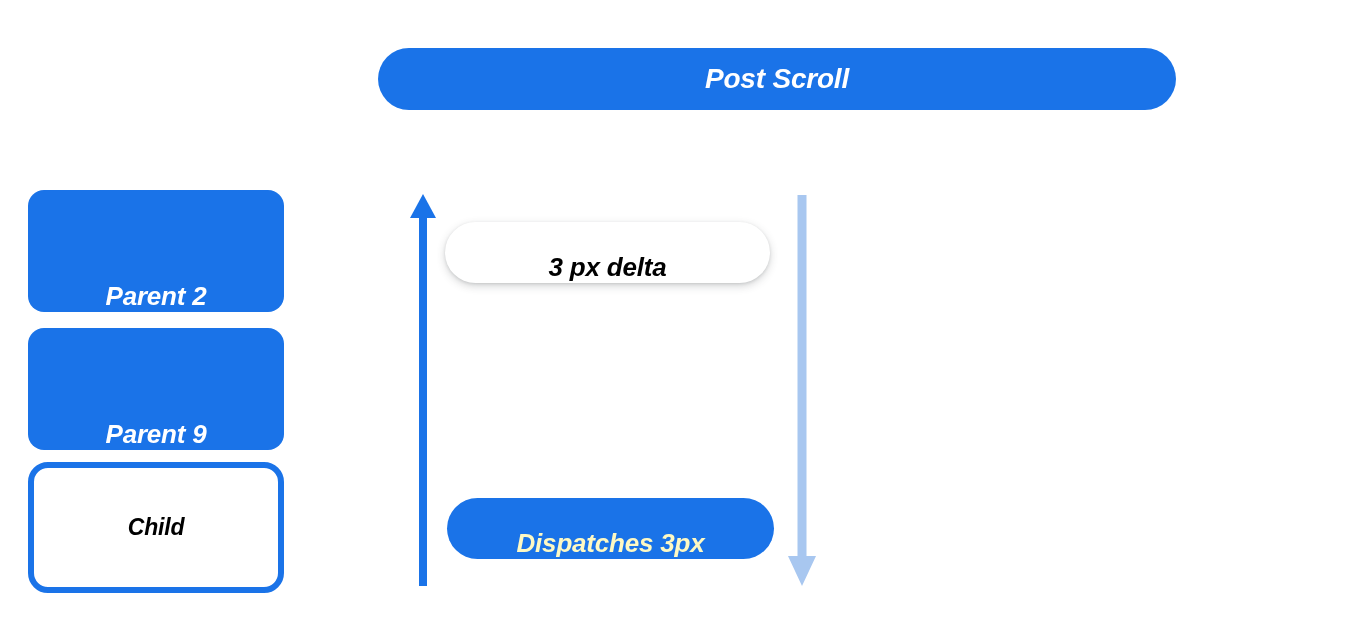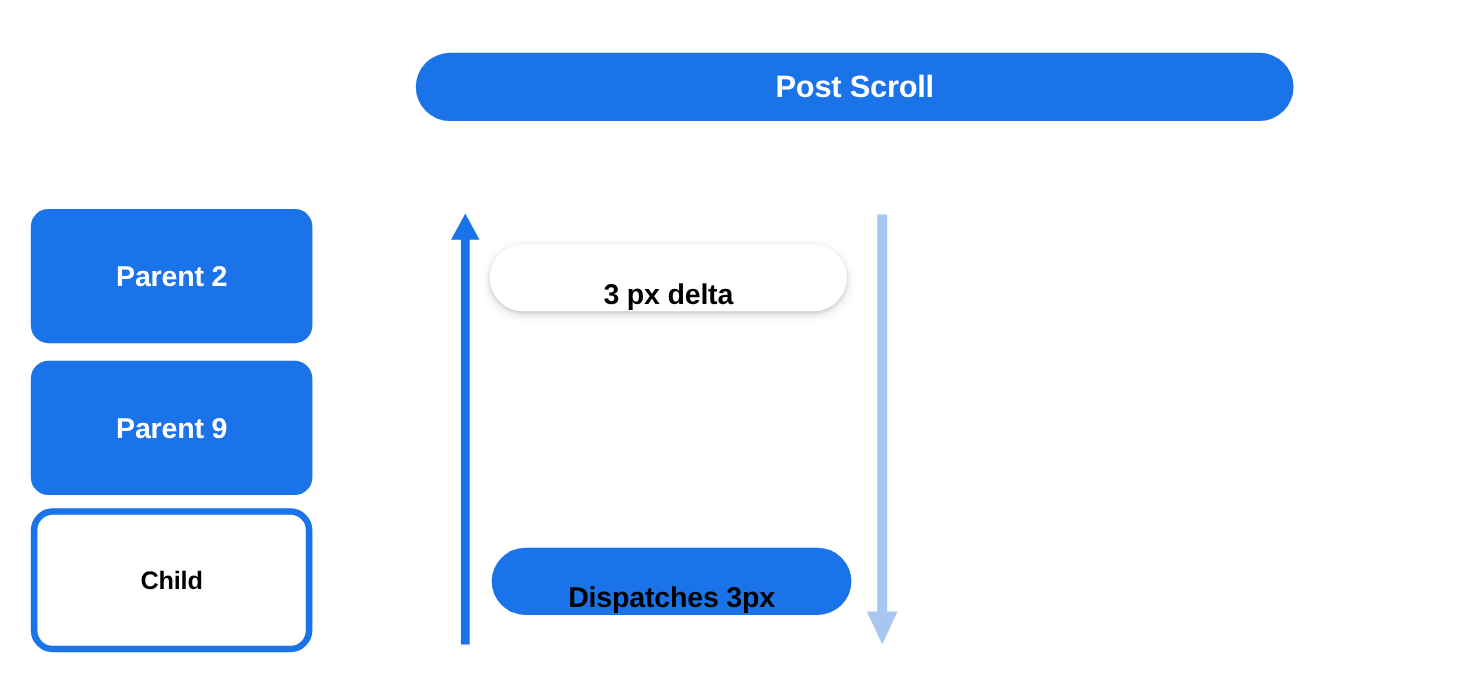--- a/index.html
+++ b/index.html
@@ -10,20 +10,21 @@
   body {
     font-family: "Liberation Sans", sans-serif;
     -webkit-font-smoothing: antialiased;
   }
   #canvas {
     position: relative;
     width: 1346px;
     height: 624px;
     background: #ffffff;
     overflow: hidden;
+    font-style: italic;
   }
 
   
   .banner {
     position: absolute;
     left: 378px;
     top: 48px;
     width: 798px;
     height: 62px;
     background: #1a73e8;
@@ -45,20 +46,21 @@
     left: 28px;
     width: 256px;
     display: flex;
     align-items: center;
     justify-content: center;
     box-sizing: border-box;
   }
   .node-filled {
     background: #1a73e8;
     border-radius: 16px;
+    align-items: flex-end;
   }
   .node-filled .node-label {
     color: #ffffff;
     font-size: 26px;
     font-weight: bold;
     letter-spacing: -0.2px;
   }
   .node-outlined {
     background: #ffffff;
     border: 6px solid #1a73e8;
@@ -108,21 +110,21 @@
   }
   #pill-dispatch {
     left: 447px;
     top: 498px;
     width: 327px;
     height: 61px;
     background: #1a73e8;
     border-radius: 31px;
   }
   #pill-dispatch .pill-label {
-    color: #000000;
+    color: #fef9c3;
     font-size: 26px;
     font-weight: bold;
     letter-spacing: -0.2px;
   }
 </style>
 </head>
 <body>
 
 <div id="canvas">
 

